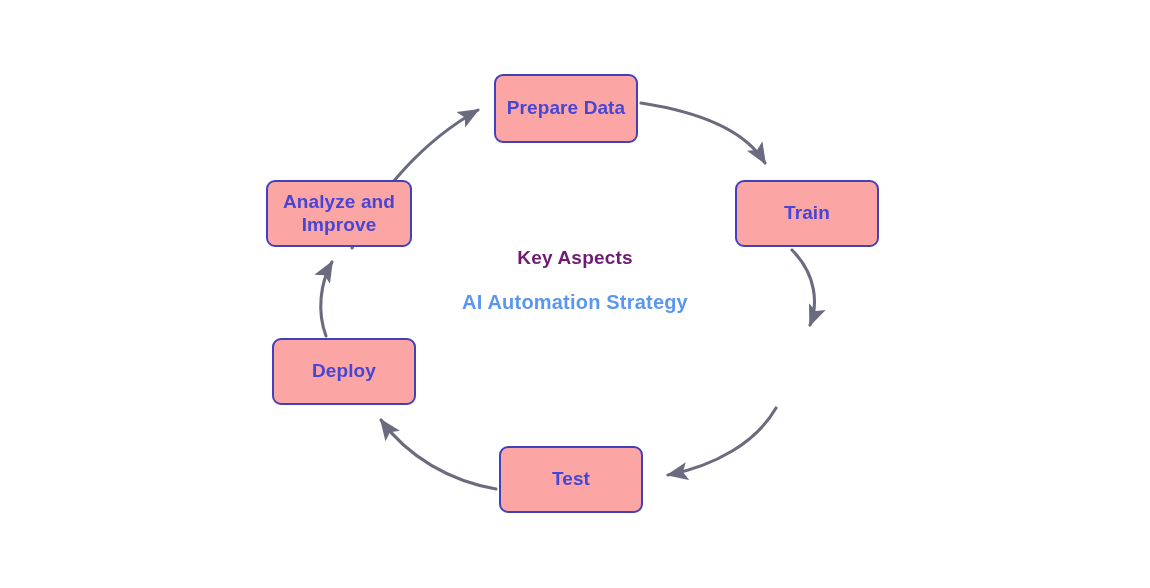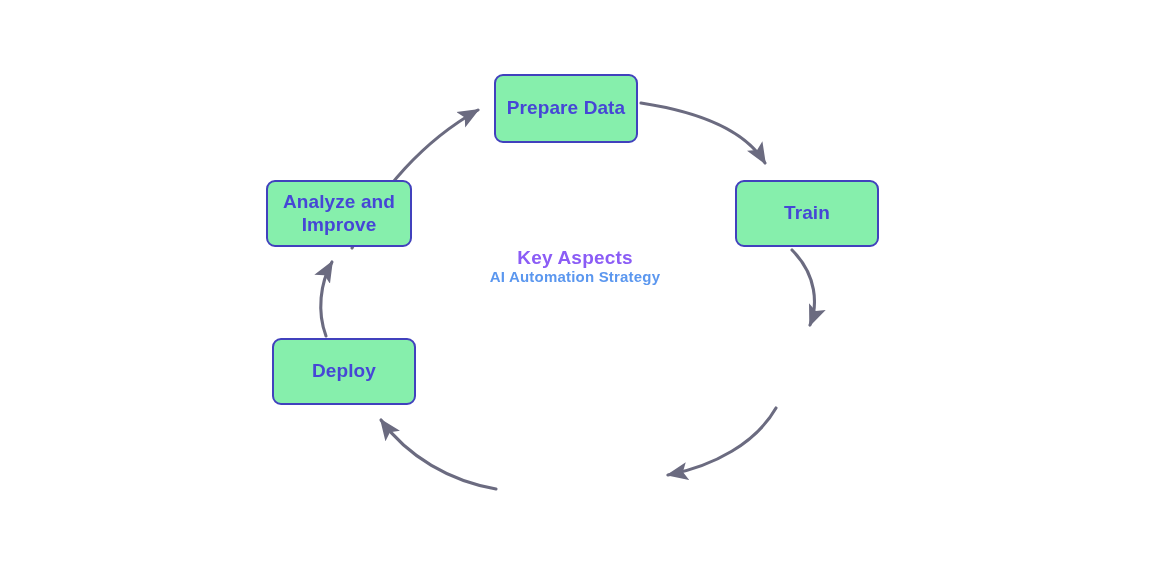--- a/index.html
+++ b/index.html
@@ -25,21 +25,21 @@
     left: 0;
     top: 0;
     width: 1150px;
     height: 588px;
   }
   .node-box {
     position: absolute;
     box-sizing: border-box;
     border: 2px solid #4141bd;
     border-radius: 9px;
-    background: #86efac;
+    background: #fca5a5;
     display: flex;
     align-items: center;
     justify-content: center;
     text-align: center;
     z-index: 3;
   }
   .node-label {
     color: #4646d6;
     font-size: 19px;
     font-weight: 600;
@@ -50,32 +50,33 @@
   }
   #center-block {
     position: absolute;
     left: 405px;
     top: 248px;
     width: 340px;
     text-align: center;
     z-index: 2;
   }
   .center-line-1 {
-    color: #8b5cf6;
+    color: #701a75;
     font-size: 19px;
     font-weight: 700;
     line-height: 1.1;
     letter-spacing: 0.2px;
   }
   .center-line-2 {
     color: #5b97ef;
-    font-size: 15px;
+    font-size: 20px;
     font-weight: 700;
     line-height: 1.1;
     letter-spacing: 0.2px;
+    margin-top: 22px;
   }
 </style>
 </head>
 <body>
 
 <div id="diagram-root">
 
   <svg id="cycle-svg" viewBox="0 0 1150 588" xmlns="http://www.w3.org/2000/svg">
     <defs>
       <marker id="arrowhead" markerWidth="9" markerHeight="9" refX="6.4" refY="3.1" orient="auto" markerUnits="strokeWidth">
@@ -98,20 +99,23 @@
 
   <div class="node-box" style="left:494px; top:74px; width:144px; height:69px;">
     <span class="node-label">Prepare Data</span>
   </div>
 
   <div class="node-box" style="left:735px; top:180px; width:144px; height:67px;text-align:center;">
     <span class="node-label">Train</span>
   </div>
 
 
+  <div class="node-box" style="left:499px; top:446px; width:144px; height:67px;">
+    <span class="node-label">Test</span>
+  </div>
 
   <div class="node-box" style="left:266px; top:180px; width:146px; height:67px;">
     <span class="node-label">Analyze and
 Improve</span>
   </div>
 
   <div class="node-box" style="left:272px; top:338px; width:144px; height:67px;">
     <span class="node-label">Deploy</span>
   </div>
 

